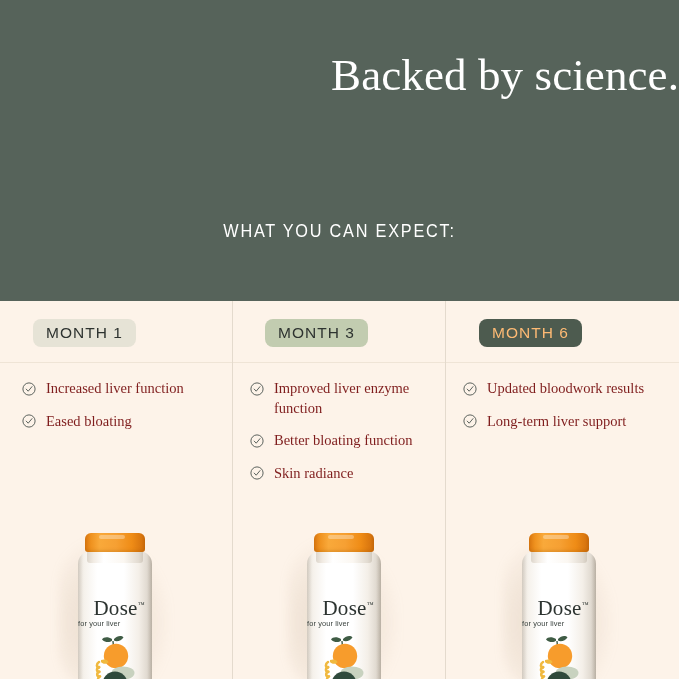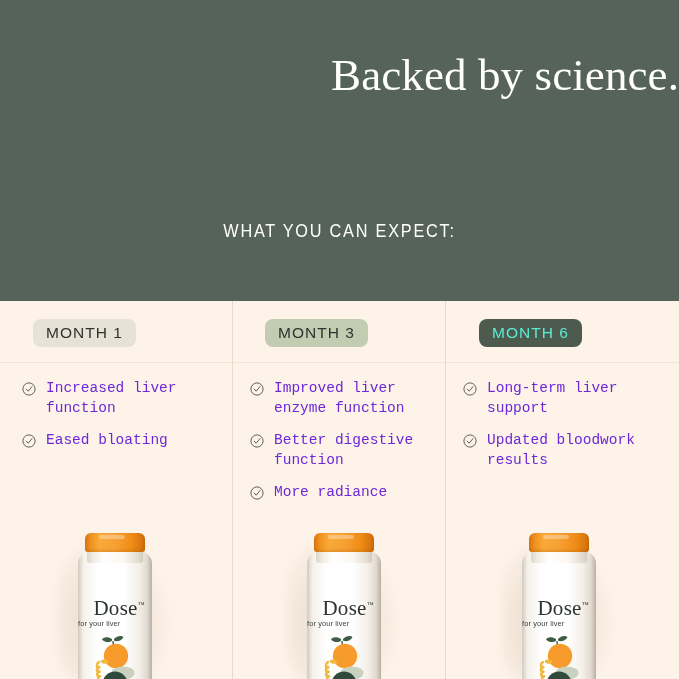--- a/index.html
+++ b/index.html
@@ -116,42 +116,42 @@
     border-radius: 8px;
     font-size: 15.5px;
     letter-spacing: 1.0px;
     font-family: "Liberation Sans", sans-serif;
     font-weight: 400;
     white-space: nowrap;
     line-height: 17px;
   }
   .badge.tone-light { background: #e6e3d6; color: #2e3330; }
   .badge.tone-mid   { background: #c2ccb0; color: #2e3330; }
-  .badge.tone-dark  { background: #4d5b4f; color: #5eead4; }
+  .badge.tone-dark  { background: #4d5b4f; color: #fdba74; }
 
   
   .bullets {
     position: absolute;
     top: 78px;
     margin: 0;
     padding: 0;
     list-style: none;
   }
   .col.c1 .bullets { left: 22px; width: 196px; }
   .col.c2 .bullets { left: 17px; width: 186px; }
   .col.c3 .bullets { left: 17px; width: 212px; }
 
   .bullet {
     position: relative;
     padding-left: 24px;
     margin-bottom: 13px;
-    color: #6d28d9;
+    color: #7f1d1d;
     font-size: 14.5px;
     line-height: 19.5px;
-    font-family: Liberation Mono, monospace;
+    font-family: Liberation Serif, serif;
     font-weight: 400;
   }
   .bullet:last-child { margin-bottom: 0; }
   .check-icon {
     position: absolute;
     left: 0;
     top: 2.5px;
     width: 14px;
     height: 14px;
     display: block;
@@ -362,30 +362,30 @@
           </span>
           <span class="bullet-text">Improved liver enzyme function</span>
         </li>
         <li class="bullet">
           <span class="check-icon">
             <svg width="14" height="14" viewBox="0 0 14 14">
                 <circle cx="7" cy="7" r="6.1" fill="none" stroke="#4a524e" stroke-width="0.9"></circle>
                 <path d="M4.2 7.1 L6.2 9.2 L10.0 4.6" fill="none" stroke="#4a524e" stroke-width="0.9" stroke-linecap="round" stroke-linejoin="round"></path>
               </svg>
           </span>
-          <span class="bullet-text">Better digestive function</span>
-        </li>
-        <li class="bullet">
-          <span class="check-icon">
-            <svg width="14" height="14" viewBox="0 0 14 14">
-                <circle cx="7" cy="7" r="6.1" fill="none" stroke="#4a524e" stroke-width="0.9"></circle>
-                <path d="M4.2 7.1 L6.2 9.2 L10.0 4.6" fill="none" stroke="#4a524e" stroke-width="0.9" stroke-linecap="round" stroke-linejoin="round"></path>
-              </svg>
-          </span>
-          <span class="bullet-text">More radiance</span>
+          <span class="bullet-text">Better bloating function</span>
+        </li>
+        <li class="bullet">
+          <span class="check-icon">
+            <svg width="14" height="14" viewBox="0 0 14 14">
+                <circle cx="7" cy="7" r="6.1" fill="none" stroke="#4a524e" stroke-width="0.9"></circle>
+                <path d="M4.2 7.1 L6.2 9.2 L10.0 4.6" fill="none" stroke="#4a524e" stroke-width="0.9" stroke-linecap="round" stroke-linejoin="round"></path>
+              </svg>
+          </span>
+          <span class="bullet-text">Skin radiance</span>
         </li>
       </ul>
 
       <div class="bottle">
         <div class="bottle-shadow"></div>
         <div class="bottle-body">
           <div class="bottle-edge-l"></div>
           <div class="bottle-edge-r"></div>
           <div class="brand"><span>Dose</span><span class="tm">™</span></div>
           <div class="tagline">for your liver</div>
@@ -420,30 +420,30 @@
         <span class="badge tone-dark">MONTH 6</span>
       </div>
       <ul class="bullets">
         <li class="bullet">
           <span class="check-icon">
             <svg width="14" height="14" viewBox="0 0 14 14">
                 <circle cx="7" cy="7" r="6.1" fill="none" stroke="#4a524e" stroke-width="0.9"></circle>
                 <path d="M4.2 7.1 L6.2 9.2 L10.0 4.6" fill="none" stroke="#4a524e" stroke-width="0.9" stroke-linecap="round" stroke-linejoin="round"></path>
               </svg>
           </span>
+          <span class="bullet-text">Updated bloodwork results</span>
+        </li>
+        <li class="bullet">
+          <span class="check-icon">
+            <svg width="14" height="14" viewBox="0 0 14 14">
+                <circle cx="7" cy="7" r="6.1" fill="none" stroke="#4a524e" stroke-width="0.9"></circle>
+                <path d="M4.2 7.1 L6.2 9.2 L10.0 4.6" fill="none" stroke="#4a524e" stroke-width="0.9" stroke-linecap="round" stroke-linejoin="round"></path>
+              </svg>
+          </span>
           <span class="bullet-text">Long-term liver support</span>
-        </li>
-        <li class="bullet">
-          <span class="check-icon">
-            <svg width="14" height="14" viewBox="0 0 14 14">
-                <circle cx="7" cy="7" r="6.1" fill="none" stroke="#4a524e" stroke-width="0.9"></circle>
-                <path d="M4.2 7.1 L6.2 9.2 L10.0 4.6" fill="none" stroke="#4a524e" stroke-width="0.9" stroke-linecap="round" stroke-linejoin="round"></path>
-              </svg>
-          </span>
-          <span class="bullet-text">Updated bloodwork results</span>
         </li>
       </ul>
 
       <div class="bottle">
         <div class="bottle-shadow"></div>
         <div class="bottle-body">
           <div class="bottle-edge-l"></div>
           <div class="bottle-edge-r"></div>
           <div class="brand"><span>Dose</span><span class="tm">™</span></div>
           <div class="tagline">for your liver</div>

